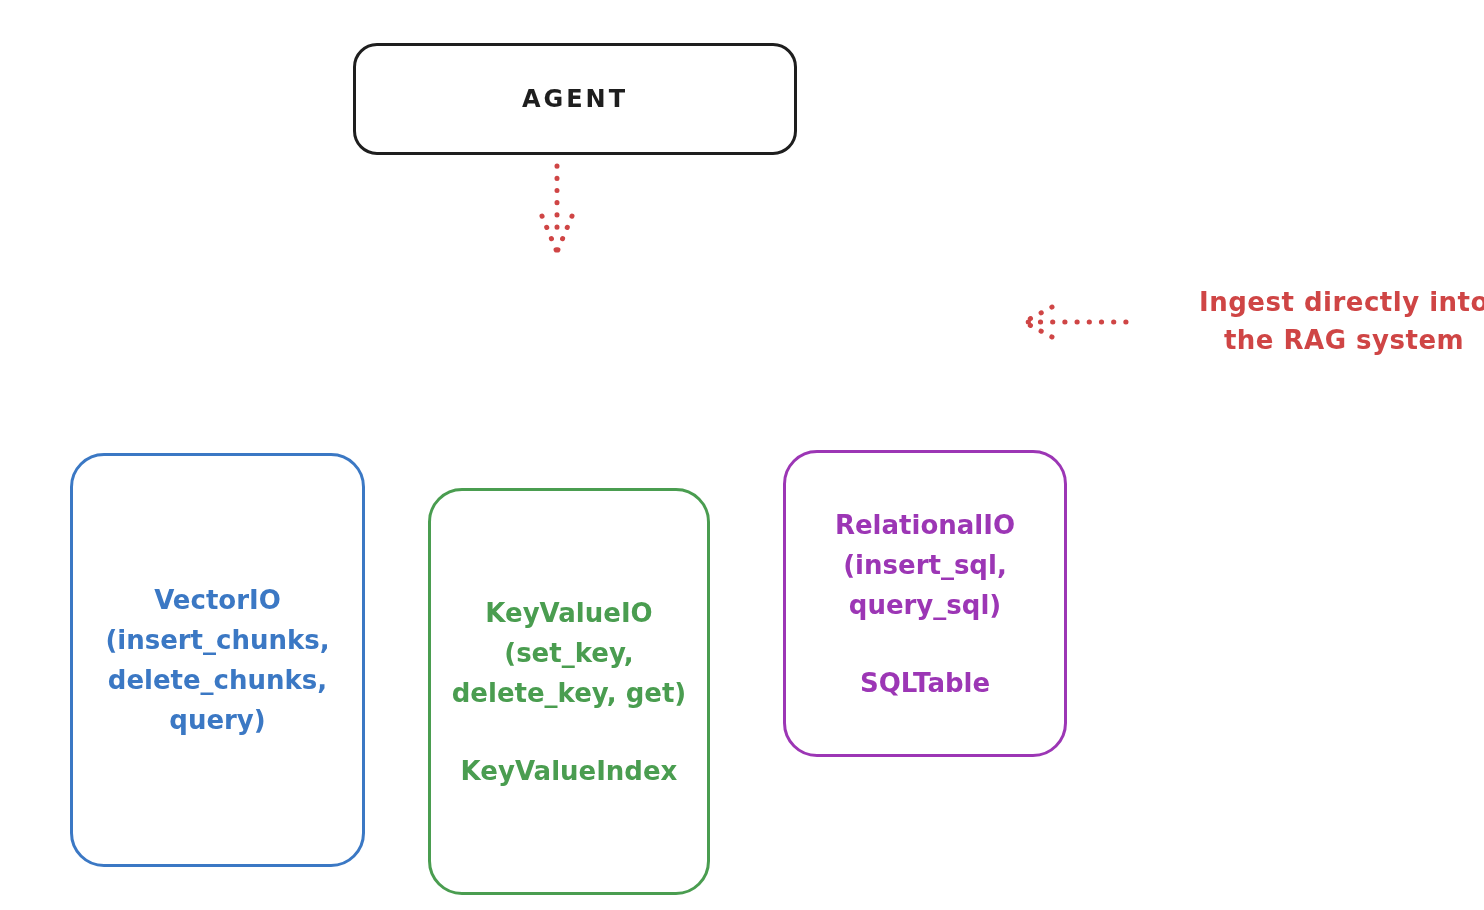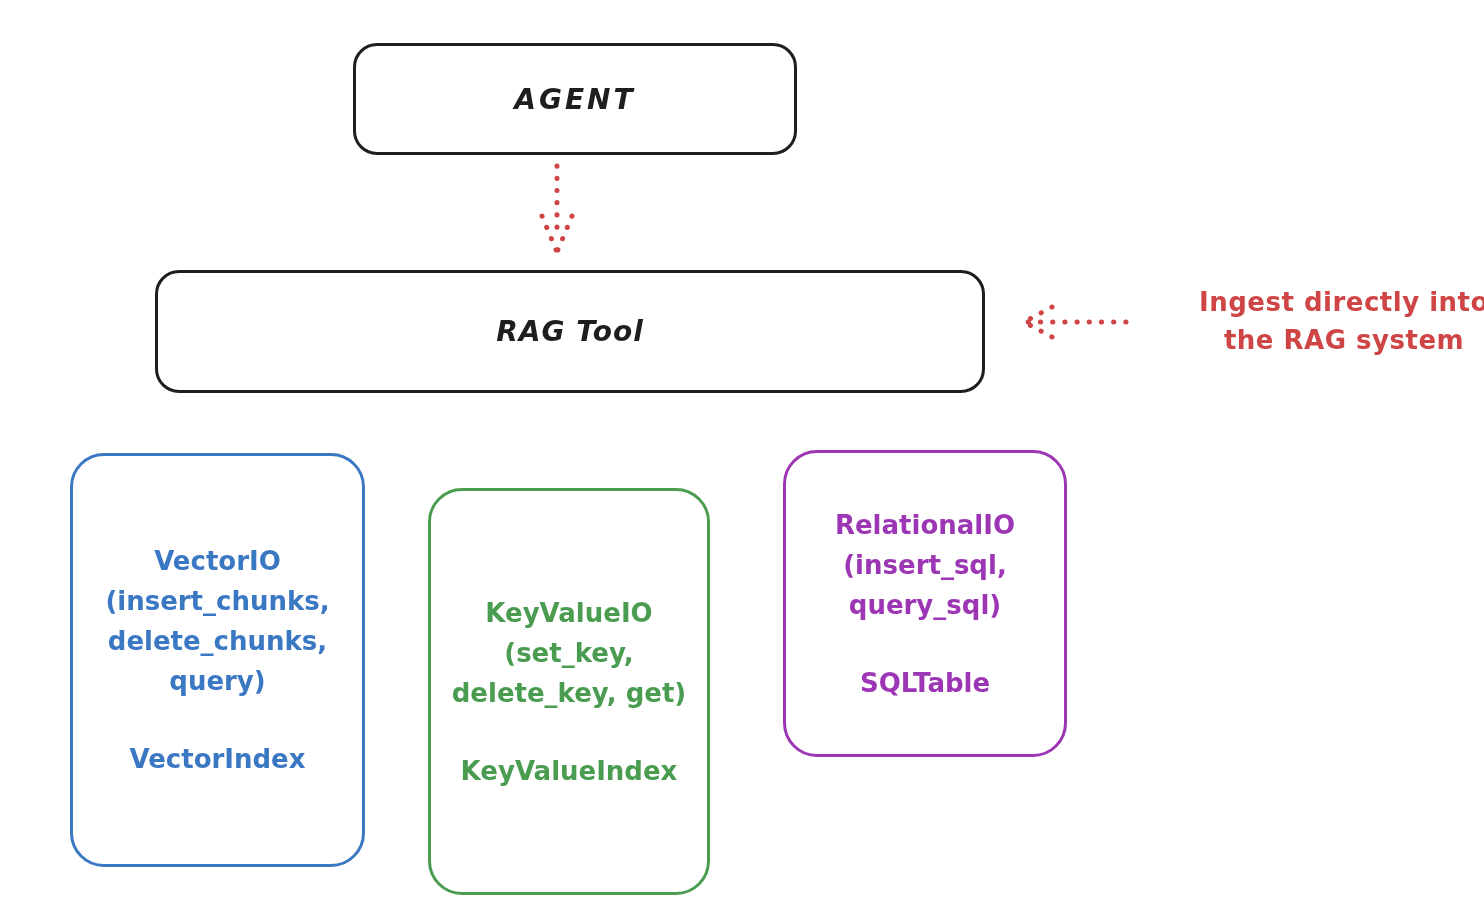--- a/index.html
+++ b/index.html
@@ -12,23 +12,22 @@
   }
   .canvas { position: absolute; inset: 0; background: var(--background, #fff); }
 
   
   .node {
     position: absolute;
     border: 3.5px solid var(--ink, #1e1e1e);
     border-radius: 24px;
     display: flex; align-items: center; justify-content: center;
     color: var(--ink, #1e1e1e);
-    font-size: 28px; font-weight: 600;
+    font-size: 24px; font-weight: 600;
     background: transparent;
-    font-style: italic;
   }
   .node-agent { left: 353px; top: 43px; width: 444px; height: 112px; letter-spacing: 3px; }
   .node-rag   { left: 155px; top: 270px; width: 830px; height: 123px; letter-spacing: 1px; }
 
   
   .arrow { position: absolute; }
   .arrow path {
     fill: none;
     stroke: var(--red, #cf4545);
     stroke-width: 5;
@@ -76,39 +75,35 @@
   <div class="node node-agent">
     <span>AGENT</span>
   </div>
 
   <svg class="arrow arrow-down" width="44" height="104" viewBox="0 0 44 104" aria-hidden="true">
     <path d="M22 6 L22 72"></path>
     <path d="M7 56 L22 92"></path>
     <path d="M37 56 L22 92"></path>
   </svg>
 
-  <div class="node node-rag">
-    <span>RAG Tool</span>
-  </div>
 
   <svg class="arrow arrow-left" width="120" height="44" viewBox="0 0 120 44" aria-hidden="true">
     <path d="M112 22 L14 22"></path>
     <path d="M38 7 L10 22"></path>
     <path d="M38 37 L10 22"></path>
   </svg>
 
   <div class="annotation">Ingest directly into
 the RAG system</div>
 
   <div class="io-box io-blue">
     <div class="io-body">VectorIO
 (insert_chunks,
 delete_chunks,
 query)</div>
-    <div class="io-footer">VectorIndex</div>
   </div>
 
   <div class="io-box io-green">
     <div class="io-body">KeyValueIO
 (set_key,
 delete_key, get)</div>
     <div class="io-footer">KeyValueIndex</div>
   </div>
 
   <div class="io-box io-purple">

